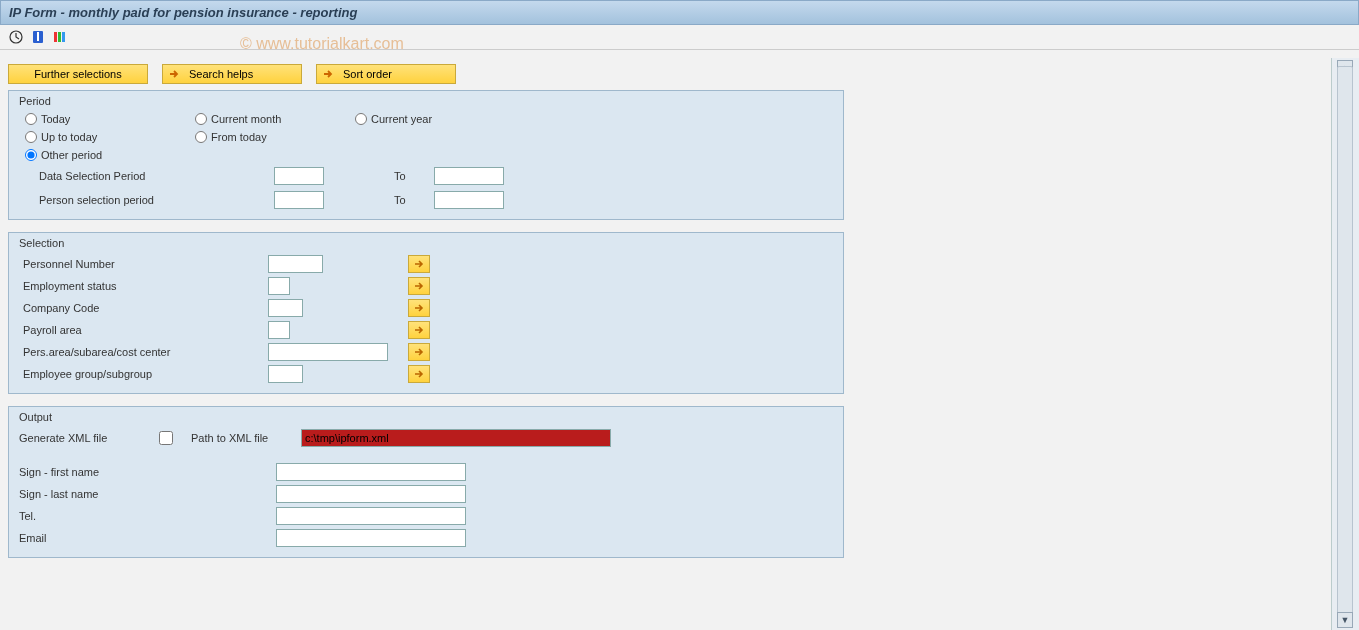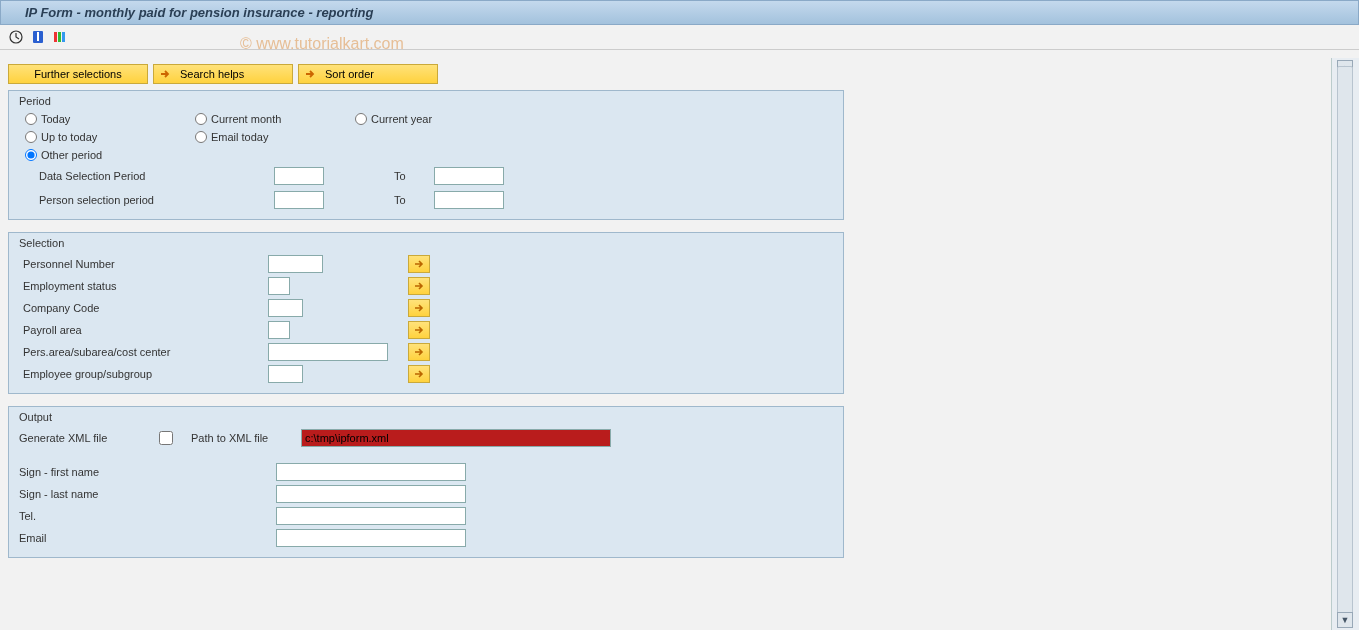--- a/index.html
+++ b/index.html
@@ -9,21 +9,21 @@
       background: #f2f2f2;
       color: #333;
       width: 1359px;
       height: 630px;
       overflow: hidden;
       position: relative;
     }
     .title-bar {
       background: linear-gradient(to bottom, #c4d9ed, #a3c2dd);
       border: 1px solid #8aa9c7;
-      padding: 4px 24px;
+      padding: 4px 8px;
       font-weight: bold;
       font-style: italic;
       font-size: 13px;
       color: #2a3f55;
     }
     .toolbar {
       padding: 4px 8px;
       border-bottom: 1px solid #ccc;
       display: flex;
       gap: 6px;
@@ -64,21 +64,21 @@
     .scroll-track{
       position:absolute; right:6px; top:8px; bottom:8px; width:16px;
       background:#dfe6ec; border:1px solid #b8c4cf; border-radius:2px;
     }
     .scroll-up, .scroll-down{
       position:absolute; right:6px; width:16px; height:16px;
       background:#dfe6ec; border:1px solid #98a8b7;
       text-align:center; font-size:9px; line-height:14px; color:#456;
     }
     .scroll-up{top:2px;} .scroll-down{bottom:2px;}
-    .btn-row { display:flex; gap:5px; margin-bottom:6px; }
+    .btn-row { display:flex; gap:14px; margin-bottom:6px; }
     .yellow-btn {
       background: linear-gradient(to bottom, #ffe27a, #ffd23e);
       border: 1px solid #caa93a;
       padding: 2px 10px;
       font-size: 11px;
       cursor: pointer;
       min-width: 140px;
       text-align: center;
       height: 20px;
       line-height: 15px;
@@ -201,21 +201,21 @@
       <label class="radio-item">
           <input type="radio" name="period" style="">
           <span>Current year</span>
         </label>
       <label class="radio-item">
           <input type="radio" name="period" style="">
           <span>Up to today</span>
         </label>
       <label class="radio-item">
           <input type="radio" name="period" style="">
-          <span>Email today</span>
+          <span>From today</span>
         </label>
       <div></div>
       <label class="radio-item">
           <input type="radio" name="period" checked="" style="">
           <span>Other period</span>
         </label>
     </div>
     <div class="field-row">
       <span class="lbl">Data Selection Period</span>
       <input class="input-sm" style="">

